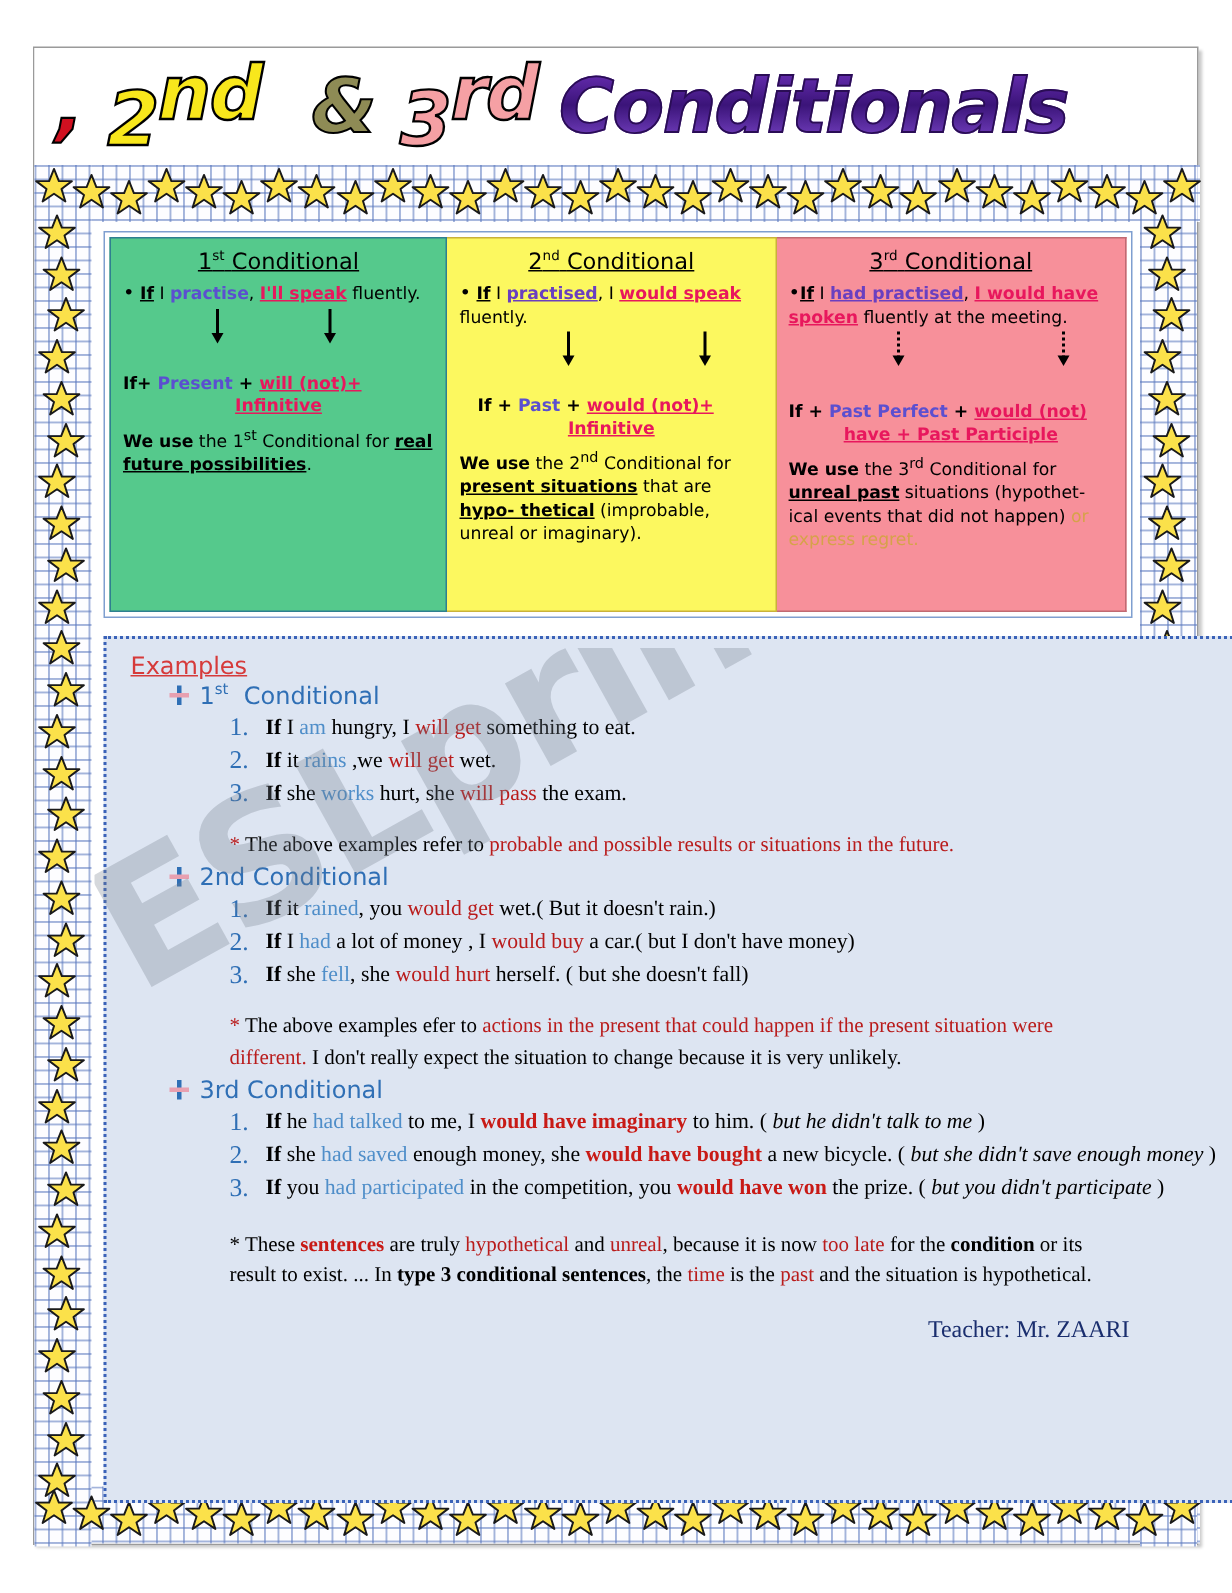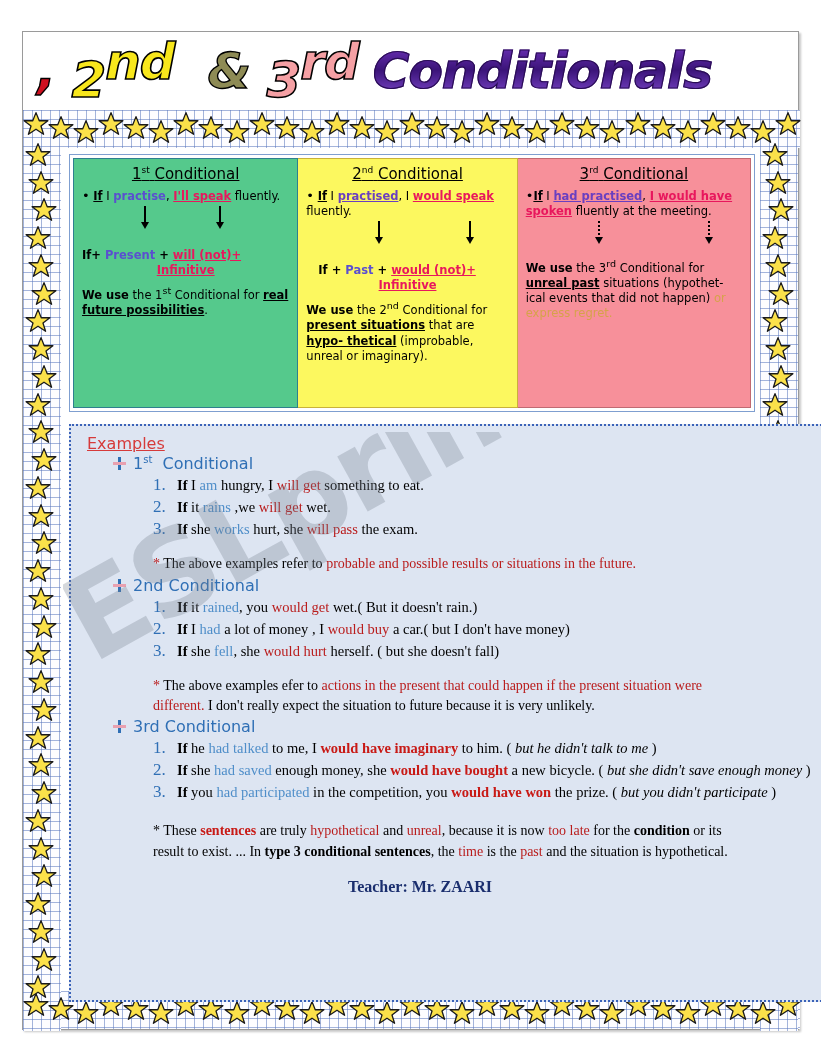--- a/index.html
+++ b/index.html
@@ -237,24 +237,24 @@
     font-family: "Liberation Serif", serif;
     font-size: 14px;
     line-height: 1.45;
     margin: 14px 0 0 66px;
     max-width: 600px;
   }
   .note-final { margin-top: 18px; }
 
   .signature {
     font-family: "Liberation Serif", serif;
-    font-weight: bold;
+    font-weight: normal;
     font-size: 16px;
     color: #1a2e6e;
-    text-align: center;
+    text-align: right;
     margin-top: 16px;
     padding-right: 66px;
   }
 
   
   .watermark {
     position: absolute;
     left: 40px;
     top: 400px;
     width: 700px;
@@ -990,20 +990,27 @@
       <div class="arrows" style="height:30px;">
         <div class="arrow dotted" style="left:72px;">
             <div class="shaft"></div>
             <div class="head"></div>
           </div>
         <div class="arrow dotted" style="left:182px;">
             <div class="shaft"></div>
             <div class="head"></div>
           </div>
       </div>
+      <div class="formula">
+        <span>If +</span>
+        <span class="blue-u">Past Perfect</span>
+        <span>+</span>
+        <span class="red-u">would (not)</span>
+        <div style="text-align:center;"><span class="red-u">have + Past Participle</span></div>
+      </div>
       <div class="usetext">
         <span class="b">We use</span><span> the 3</span><sup>rd</sup><span> Conditional for </span><span class="b u">unreal past</span><span> situations (hypothet-ical events that did not happen) </span><span class="orange-fade">or express regret.</span>
       </div>
     </div>
 
   </div>
 
   <div class="panel">
     <div class="examples-title">Examples</div>
 
@@ -1020,21 +1027,21 @@
 
     <div class="group-head">
       <span class="plus-bullet"></span>
       <span>2nd Conditional</span>
     </div>
     <ol class="ex-list">
       <li><span class="num">1.</span><span class="b">If</span><span> it </span><span class="blue-t">rained</span><span>, you </span><span class="red-t">would get</span><span> wet.( But it doesn't rain.)</span></li>
       <li><span class="num">2.</span><span class="b">If</span><span> I </span><span class="blue-t">had</span><span> a lot of money , I </span><span class="red-t">would buy</span><span> a car.( but I  don't have money)</span></li>
       <li><span class="num">3.</span><span class="b">If</span><span> she </span><span class="blue-t">fell</span><span>, she </span><span class="red-t">would hurt</span><span> herself. ( but she doesn't fall)</span></li>
     </ol>
-    <div class="note"><span class="red-t">* </span><span>The above examples efer to </span><span class="red-t">actions in the present that could happen if the present situation were different.</span><span> I don't really expect the situation to future because it is very unlikely.</span></div>
+    <div class="note"><span class="red-t">* </span><span>The above examples efer to </span><span class="red-t">actions in the present that could happen if the present situation were different.</span><span> I don't really expect the situation to change because it is very unlikely.</span></div>
 
     <div class="group-head">
       <span class="plus-bullet"></span>
       <span>3rd Conditional</span>
     </div>
     <ol class="ex-list g3">
       <li><span class="num">1.</span><span class="b">If</span><span> he </span><span class="blue-t">had talked</span><span> to me, I </span><span class="red-bold">would have imaginary</span><span> to him. ( </span><span class="ital">but he didn't talk to me</span><span> )</span></li>
       <li><span class="num">2.</span><span class="b">If</span><span> she </span><span class="blue-t">had saved</span><span> enough money, she </span><span class="red-bold">would have bought</span><span> a new bicycle. ( </span><span class="ital">but she didn't save enough money</span><span> )</span></li>
       <li><span class="num">3.</span><span class="b">If</span><span> you </span><span class="blue-t">had participated</span><span> in the competition, you </span><span class="red-bold">would have won</span><span>  the prize. ( </span><span class="ital">but you didn't participate</span><span> )</span></li>
     </ol>

